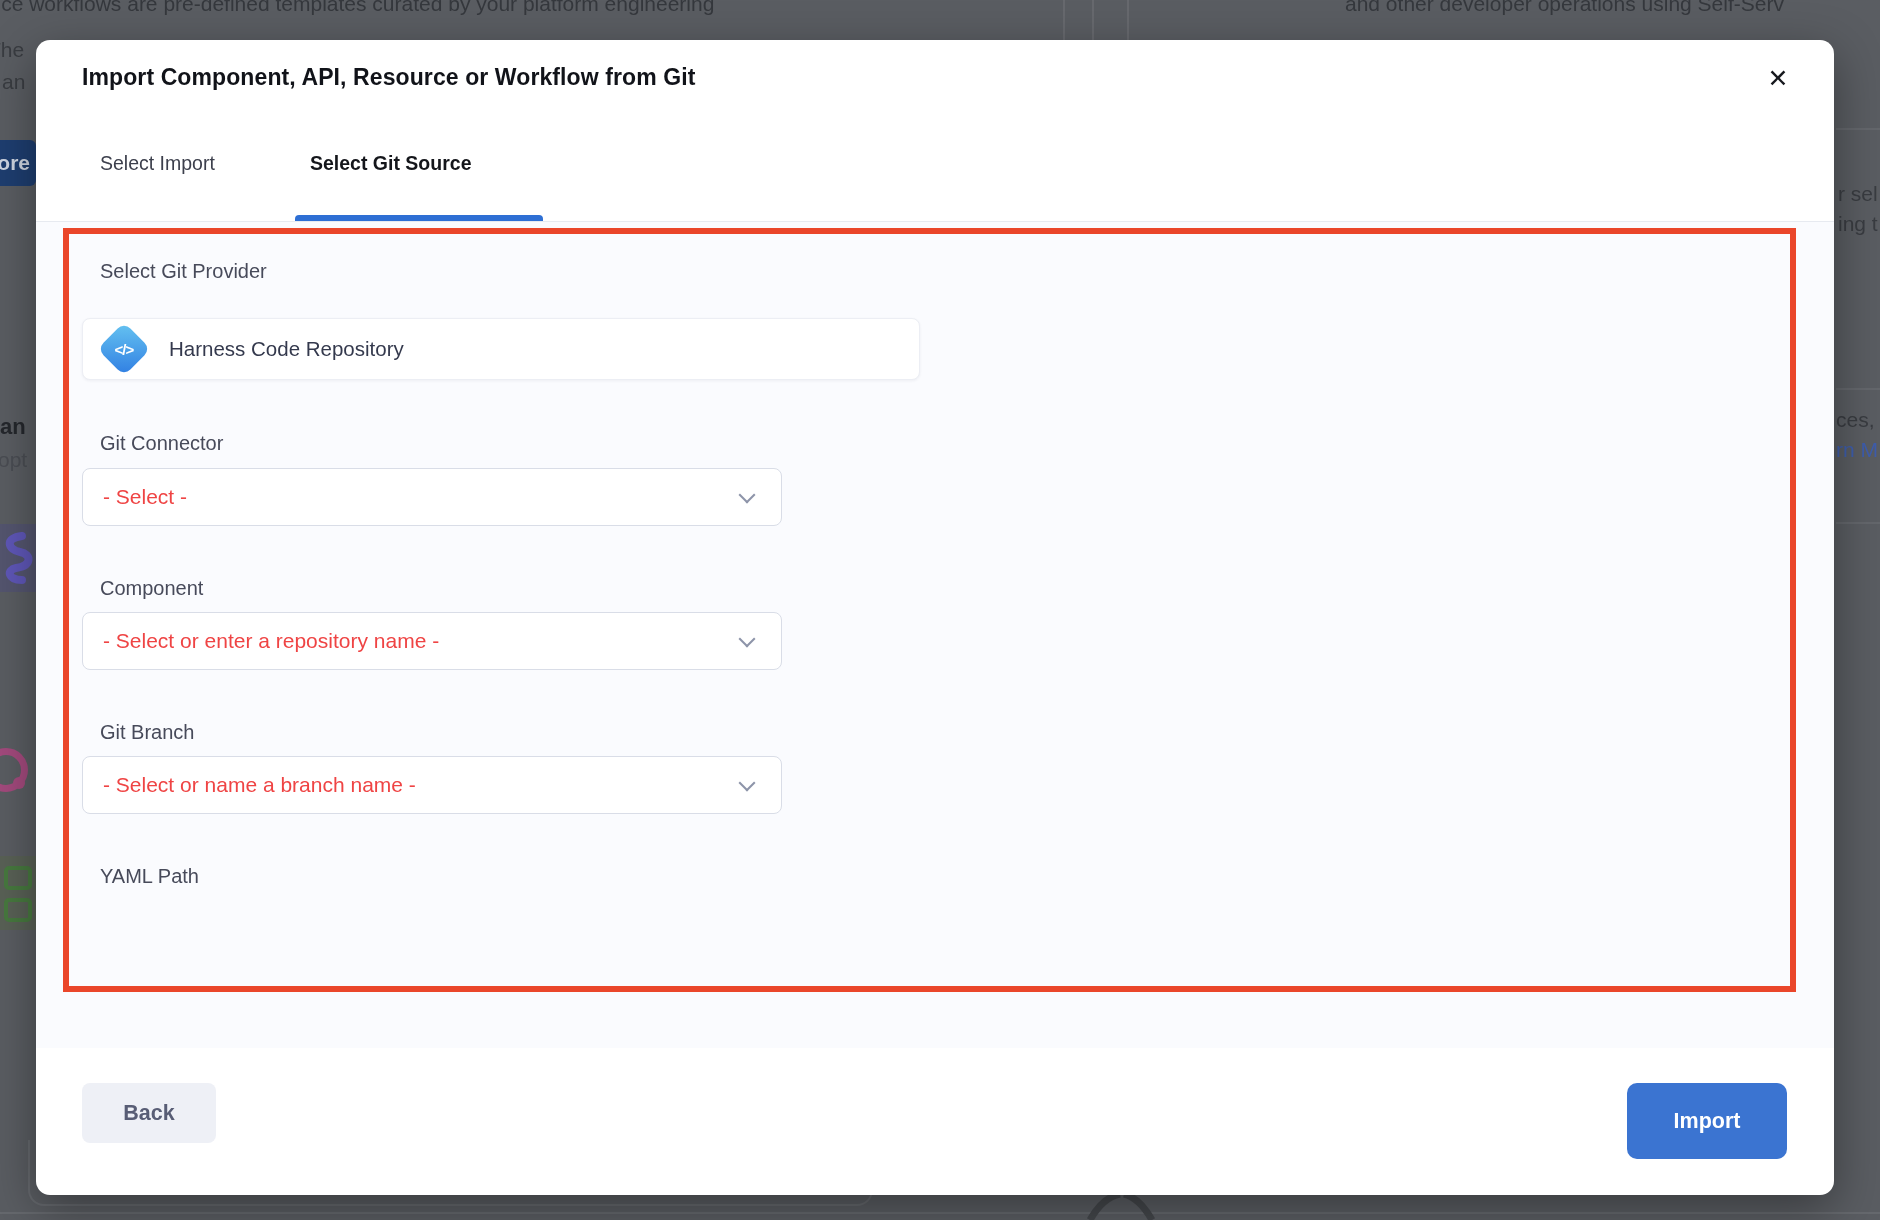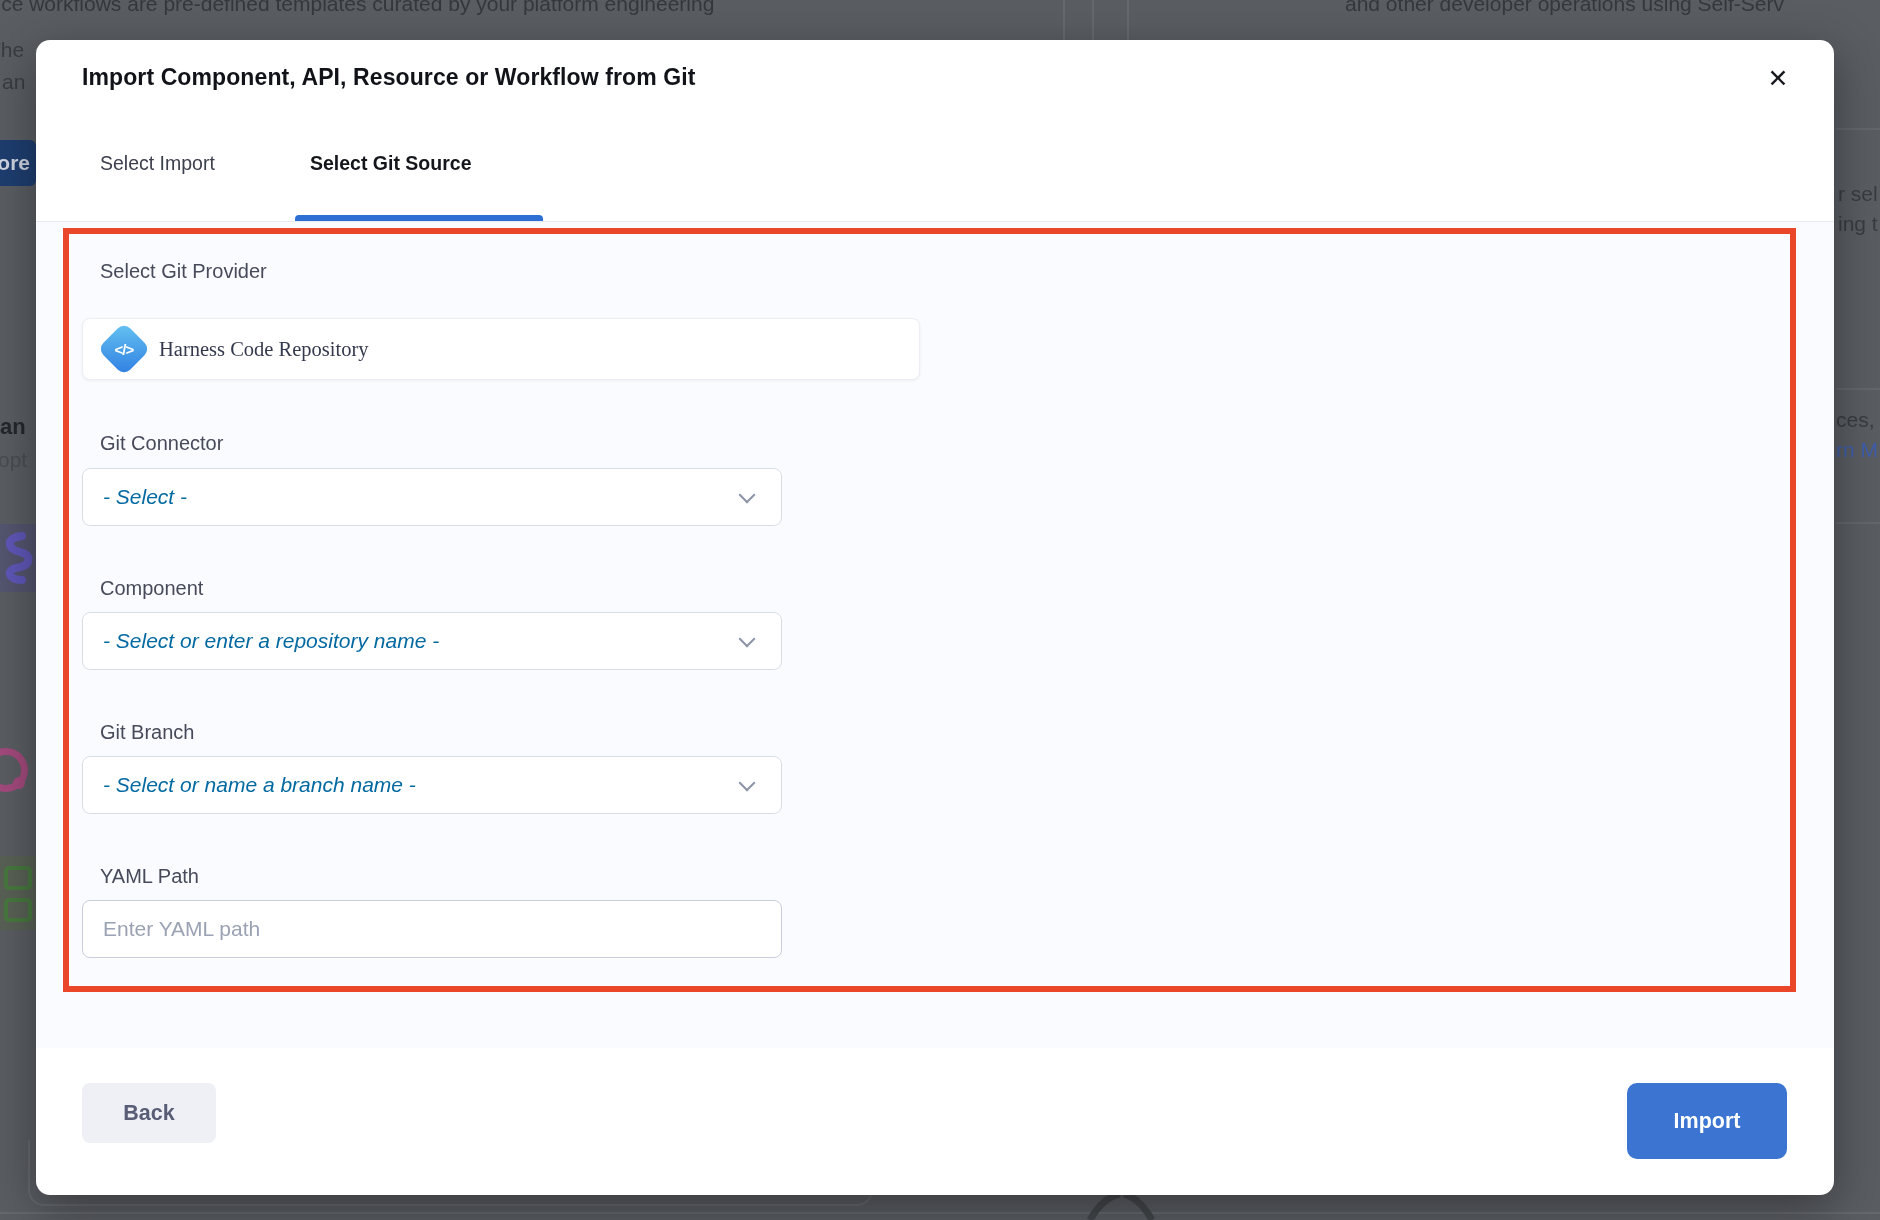--- a/index.html
+++ b/index.html
@@ -73,41 +73,41 @@
   .lbl-repo      { top:537px; }
   .lbl-branch    { top:681px; }
   .lbl-yaml      { top:825px; }
 
   .provider-card { position:absolute; top:278px; height:62px; border-radius:8px;
                    display:flex; align-items:center; cursor:pointer; }
   .card-default { left:46px; width:838px; background:#ffffff;
                   border:1px solid #eceef4; box-shadow:0 1px 3px rgba(30,40,70,.06); }
   .card-selected { left:912px; width:838px; background:#e7f4fc;
                    border:2px solid #2264d1; overflow:hidden; }
-  .card-label { font-size:20.5px; margin-left:16px;font-family:Liberation Serif, serif; }
+  .card-label { font-size:20.5px; margin-left:26px; }
   .card-default .card-label { color:#34394d; }
   .card-selected .card-label { color:#2368d6; }
   .diamond { width:38px; height:38px; border-radius:9px; transform:rotate(45deg);
              margin-left:22px; flex:0 0 38px; display:flex; align-items:center;
              justify-content:center; }
   .diamond-code { background:linear-gradient(135deg,#66c4f1,#2f7de2); }
   .diamond-git  { background:#2a6cd5; }
   .diamond-inner { transform:rotate(-45deg); display:flex; align-items:center;
                    justify-content:center; }
   .code-glyph { color:#fff; font-weight:700; font-size:15px; letter-spacing:-1px; }
   .corner-check { position:absolute; top:-1px; right:-1px; width:50px; height:50px;
                   background:#2264d1; clip-path:polygon(0 0,100% 0,100% 100%); }
   .corner-check span { position:absolute; top:3px; right:8px; color:#fff;
                   font-size:18px; font-weight:700; }
 
   .select-box { position:absolute; left:46px; width:700px; height:58px; background:#fff;
                 border:1.5px solid #d9dde7; border-radius:8px; cursor:pointer;
                 display:flex; align-items:center; }
   .box-connector { top:428px; } .box-repo { top:572px; } .box-branch { top:716px; }
-  .placeholder { font-size:21px; color:#0369a1; margin-left:20px;font-style:italic; }
+  .placeholder { font-size:21px; color:#ef4444; margin-left:20px; }
   .chev { position:absolute; right:28px; top:20px; width:12px; height:12px;
           border-right:2.5px solid #8d94a9; border-bottom:2.5px solid #8d94a9;
           transform:rotate(45deg); }
   .yaml-input { position:absolute; left:46px; top:860px; width:700px; height:58px;
                 background:#fff; border:1.5px solid #c8cdd9; border-radius:8px;
                 font-family:"Liberation Sans", sans-serif; font-size:21px;
                 padding-left:20px; color:#2a2d38; outline:none; }
   .yaml-input::placeholder { color:#9ba2b4; }
 
   .back-btn { position:absolute; left:46px; top:1043px; width:134px; height:60px;
@@ -198,17 +198,16 @@
     <span class="chev"></span>
   </div>
 
   <div class="field-label lbl-branch">Git Branch</div>
   <div class="select-box box-branch">
     <span class="placeholder">- Select or name a branch name -</span>
     <span class="chev"></span>
   </div>
 
   <div class="field-label lbl-yaml">YAML Path</div>
-  <input class="yaml-input" type="text" placeholder="Enter YAML path" style="">
 
   <button class="back-btn">Back</button>
   <button class="import-btn">Import</button>
 </div>
 
 </body></html>

